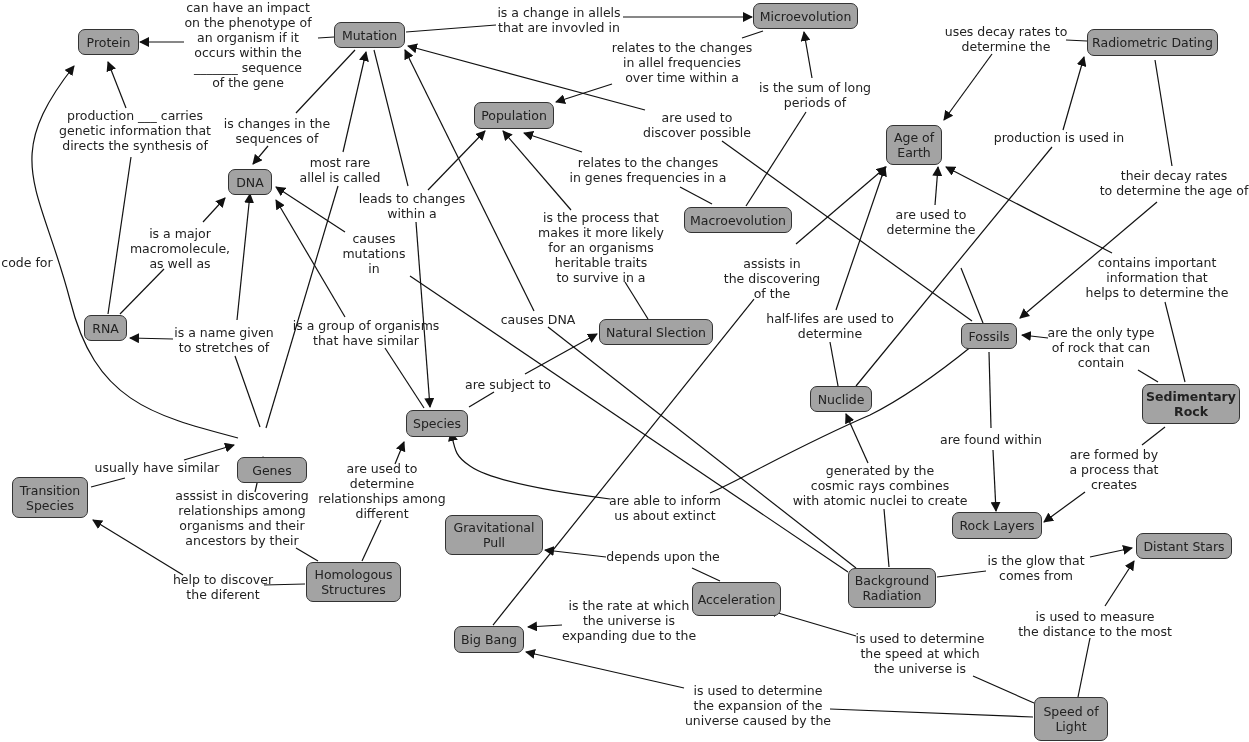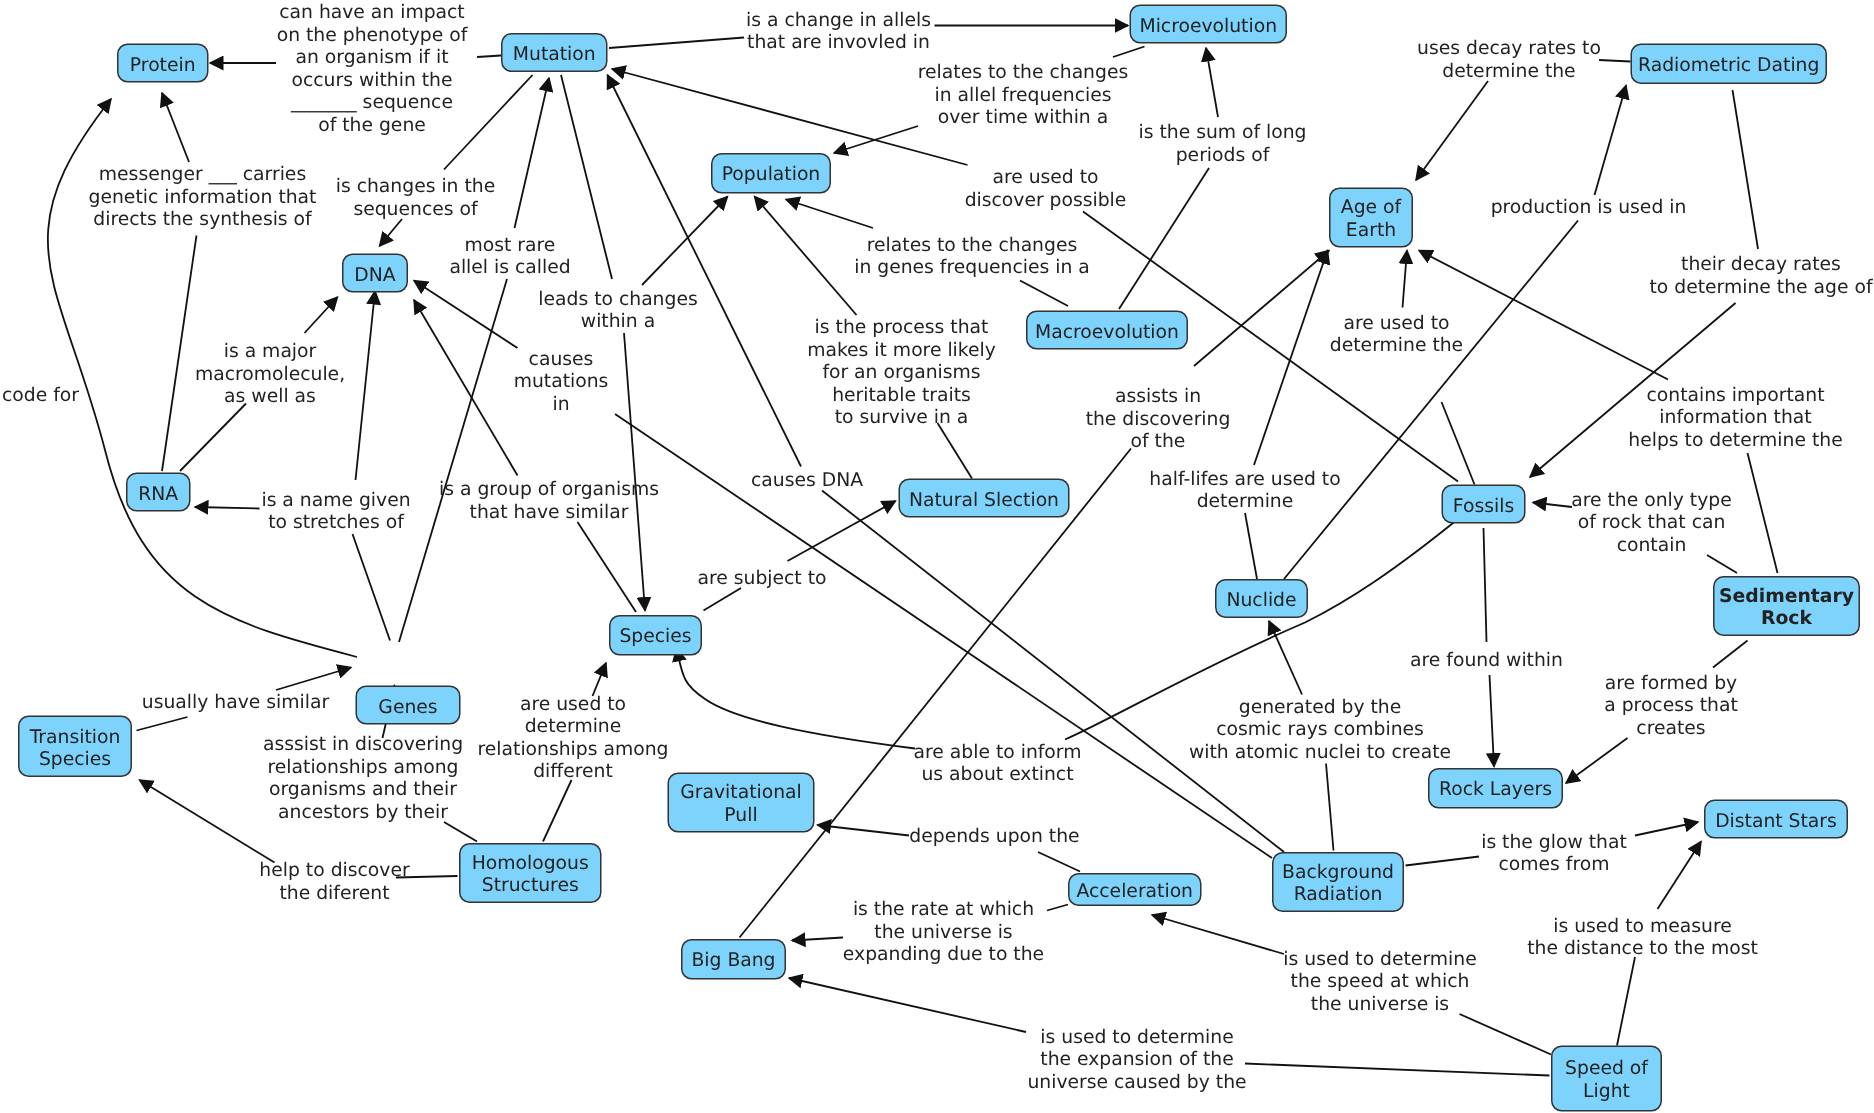--- a/index.html
+++ b/index.html
@@ -1,19 +1,19 @@
 <!DOCTYPE html>
 <html><head>
 <meta charset="utf-8">
 <style>
   html, body { margin:0; padding:0; background:#ffffff; }
   body { width:1249px; height:742px; position:relative; overflow:hidden;
          font-family:"DejaVu Sans", sans-serif; color:#222; }
   #edges { position:absolute; left:0; top:0; width:1249px; height:742px; }
-  .node { position:absolute; box-sizing:border-box; background:#7dd3fc;
+  .node { position:absolute; box-sizing:border-box; background:#a3a3a3;
           border:1px solid #333; border-radius:7px; font-size:12.5px;
           text-align:center; line-height:15px; padding:4px 7px;
           white-space:pre; display:flex; align-items:center; justify-content:center; }
   .lbl { position:absolute; font-size:12.5px; line-height:15px; text-align:center;
          white-space:pre; background:transparent; transform:translateX(-50%); }
 </style>
 </head>
 <body>
 
 <svg id="edges" xmlns="http://www.w3.org/2000/svg">
@@ -168,41 +168,41 @@
 <div class="node" style="left:12px;top:477px;width:76px;height:41px;">Transition
 Species</div>
 <div class="node" style="left:445px;top:515px;width:98px;height:40px;">Gravitational
 Pull</div>
 <div class="node" style="left:952px;top:512px;width:90px;height:27px;">Rock Layers</div>
 <div class="node" style="left:1136px;top:533px;width:96px;height:26px;">Distant Stars</div>
 <div class="node" style="left:306px;top:562px;width:95px;height:40px;">Homologous
 Structures</div>
 <div class="node" style="left:848px;top:568px;width:88px;height:40px;">Background
 Radiation</div>
-<div class="node" style="left:712px;top:582px;width:89px;height:22px;">Acceleration</div>
+<div class="node" style="left:692px;top:582px;width:89px;height:34px;">Acceleration</div>
 <div class="node" style="left:454px;top:626px;width:70px;height:27px;">Big Bang</div>
 <div class="node" style="left:1034px;top:697px;width:74px;height:44px;">Speed of
 Light</div>
 
 <div class="lbl" style="left:248px;top:0px;">can have an impact
 on the phenotype of
 an organism if it
 occurs within the
 _______ sequence
 of the gene</div>
 <div class="lbl" style="left:559px;top:5px;">is a change in allels
 that are invovled in</div>
 <div class="lbl" style="left:1006px;top:24px;">uses decay rates to
 determine the</div>
 <div class="lbl" style="left:682px;top:40px;">relates to the changes
 in allel frequencies
 over time within a</div>
 <div class="lbl" style="left:815px;top:80px;">is the sum of long
 periods of</div>
-<div class="lbl" style="left:135px;top:108px;">messenger ___ carries
+<div class="lbl" style="left:135px;top:108px;">production ___ carries
 genetic information that
 directs the synthesis of</div>
 <div class="lbl" style="left:277px;top:116px;">is changes in the
 sequences of</div>
 <div class="lbl" style="left:697px;top:110px;">are used to
 discover possible</div>
 <div class="lbl" style="left:1059px;top:130px;">production is used in</div>
 <div class="lbl" style="left:340px;top:155px;">most rare
 allel is called</div>
 <div class="lbl" style="left:648px;top:155px;">relates to the changes

